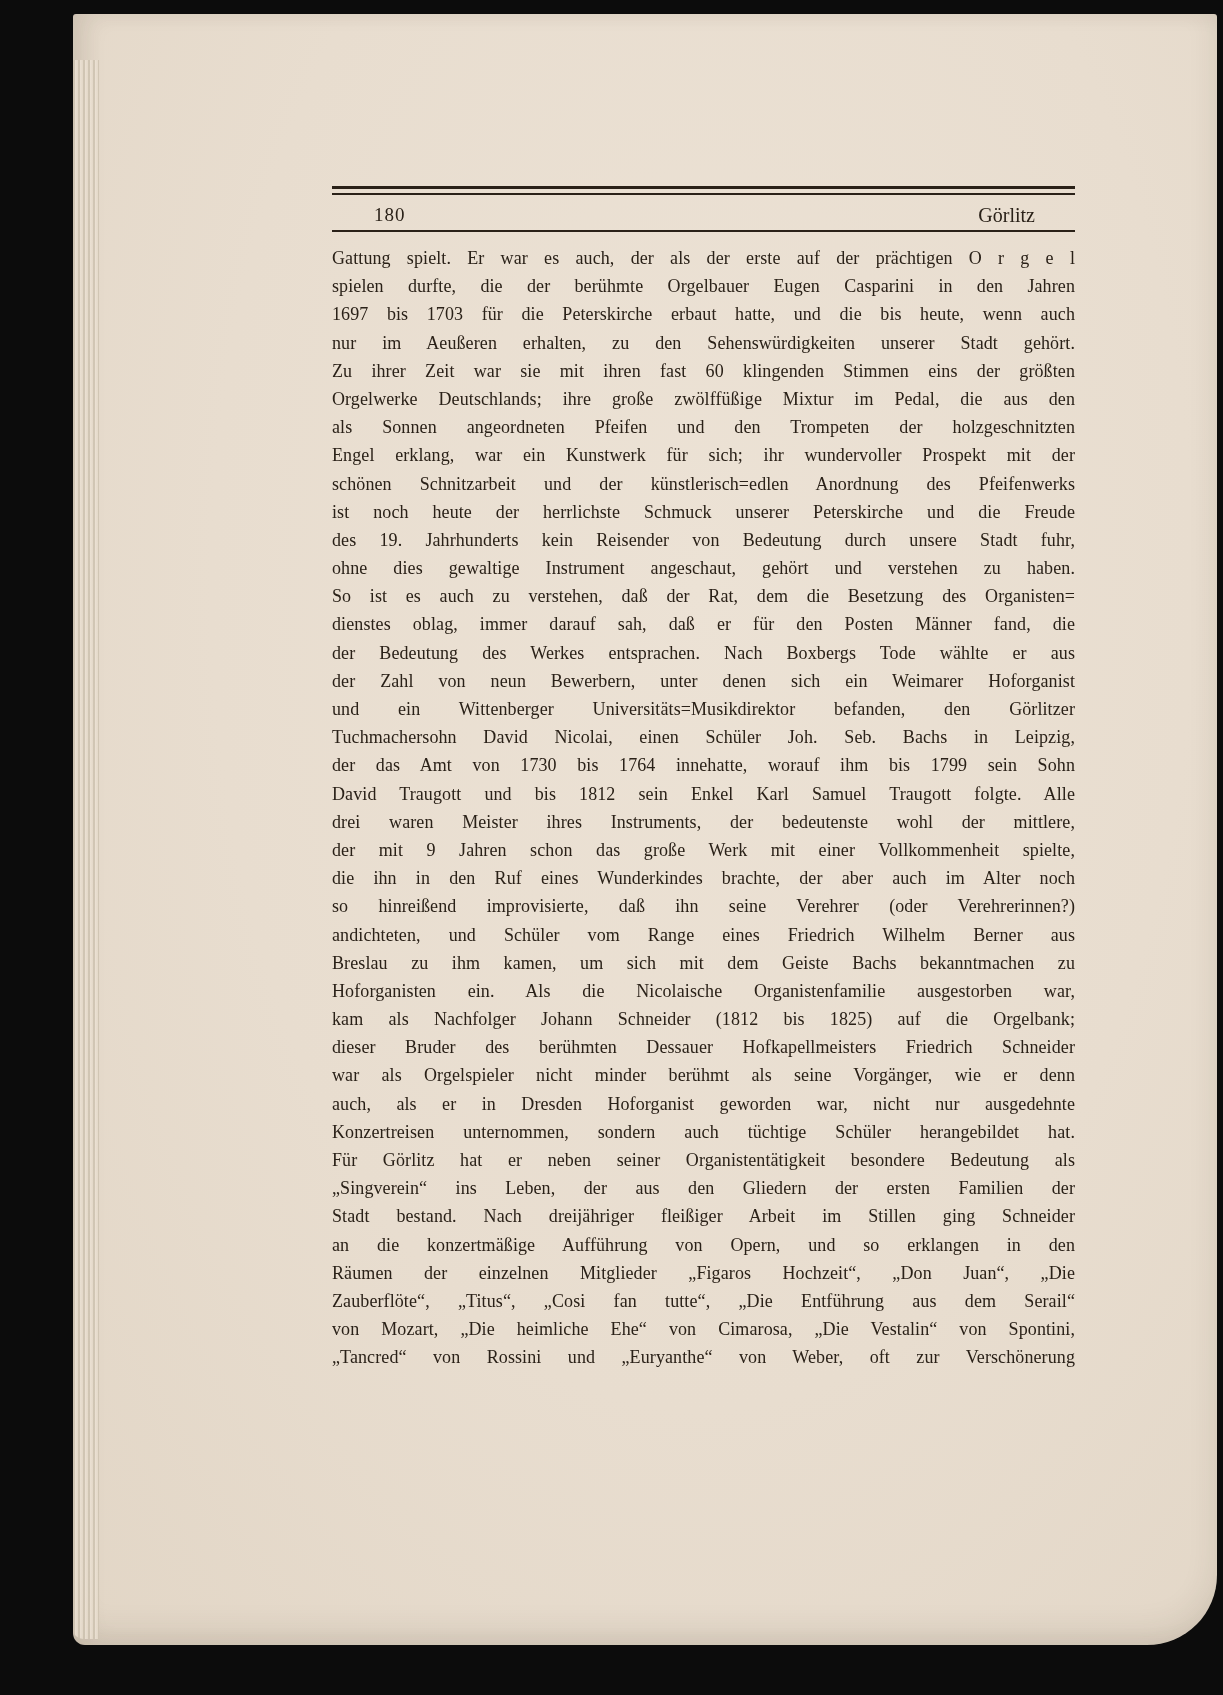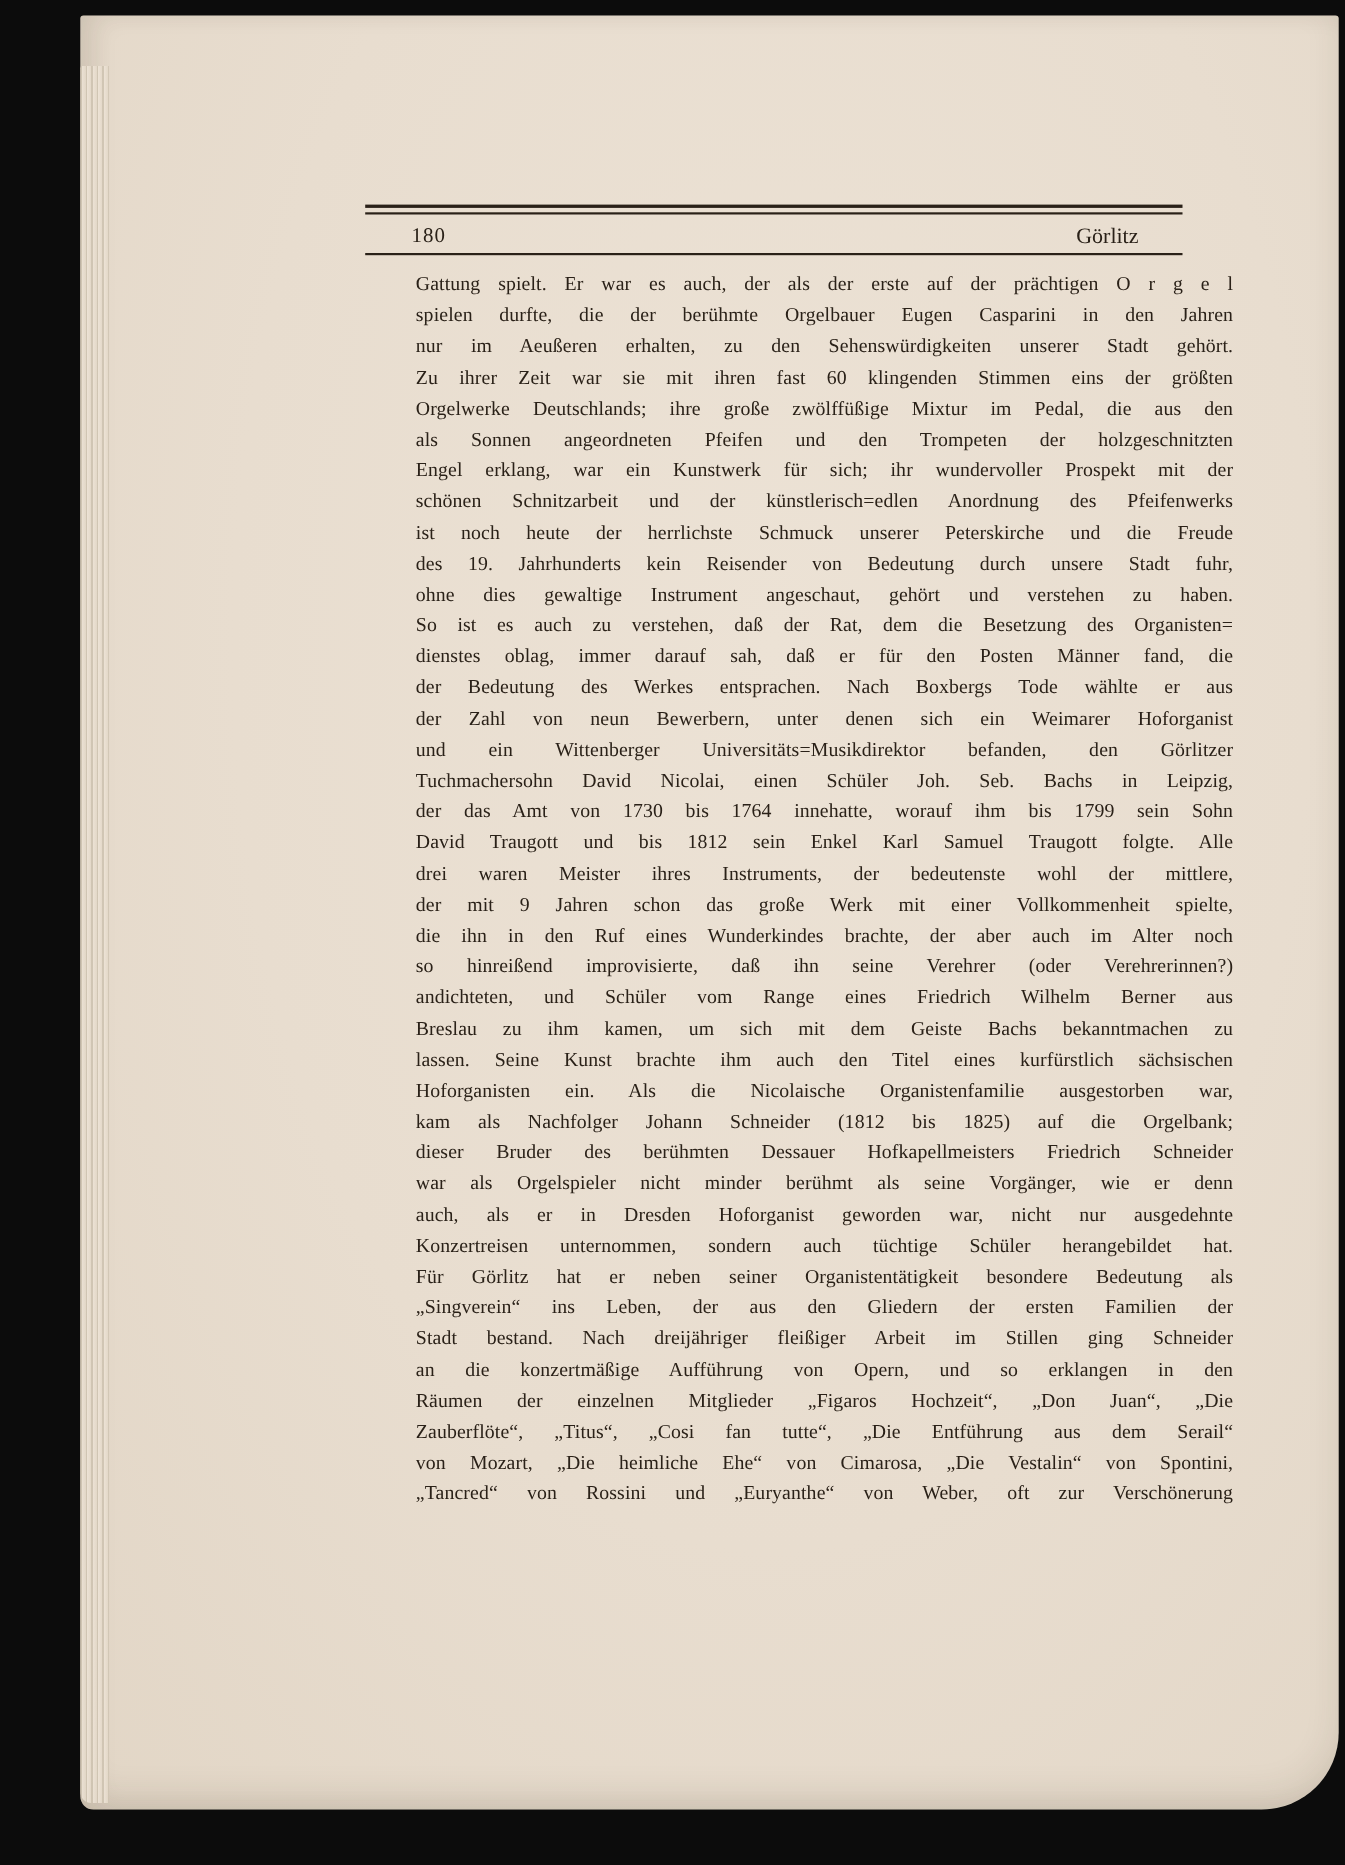--- a/index.html
+++ b/index.html
@@ -49,21 +49,21 @@
   .header-title{
     position:absolute;left:0;right:40px;top:0;
     text-align:right;
     font-size:20px;
   }
   .rule-single{
     position:absolute;left:0;top:216px;width:743px;height:2px;
     background:#2a2118;
   }
   .text-block{
-    position:absolute;left:0;top:230px;width:743px;margin-left:46px;
+    position:absolute;left:0;top:230px;width:743px;
   }
   .tline{
     font-size:18px;
     line-height:28.2px;
     height:28.2px;
     white-space:nowrap;
     text-align:justify;
     text-align-last:justify;
     white-space:normal;
     overflow:hidden;
@@ -78,20 +78,21 @@
   <div class="content">
     <div class="rule-double"></div>
     <div class="header-row">
       <span class="page-number">180</span>
       <span class="header-title">Görlitz</span>
     </div>
     <div class="rule-single"></div>
     <div class="text-block">
         <div class="tline">Gattung spielt.  Er war es auch, der als der erste auf der prächtigen O r g e l</div>
         <div class="tline">spielen durfte, die der berühmte Orgelbauer Eugen Casparini in den Jahren</div>
+        <div class="tline">1697 bis 1703 für die Peterskirche erbaut hatte, und die bis heute, wenn auch</div>
         <div class="tline">nur im Aeußeren erhalten, zu den Sehenswürdigkeiten unserer Stadt gehört.</div>
         <div class="tline">Zu ihrer Zeit war sie mit ihren fast 60 klingenden Stimmen eins der größten</div>
         <div class="tline">Orgelwerke Deutschlands; ihre große zwölffüßige Mixtur im Pedal, die aus den</div>
         <div class="tline">als Sonnen angeordneten Pfeifen und den Trompeten der holzgeschnitzten</div>
         <div class="tline">Engel erklang, war ein Kunstwerk für sich; ihr wundervoller Prospekt mit der</div>
         <div class="tline">schönen Schnitzarbeit und der künstlerisch=edlen Anordnung des Pfeifenwerks</div>
         <div class="tline">ist noch heute der herrlichste Schmuck unserer Peterskirche und die Freude</div>
         <div class="tline">des 19. Jahrhunderts kein Reisender von Bedeutung durch unsere Stadt fuhr,</div>
         <div class="tline">ohne dies gewaltige Instrument angeschaut, gehört und verstehen zu haben.</div>
         <div class="tline">So ist es auch zu verstehen, daß der Rat, dem die Besetzung des Organisten=</div>
@@ -101,21 +102,20 @@
         <div class="tline">und ein Wittenberger Universitäts=Musikdirektor befanden, den Görlitzer</div>
         <div class="tline">Tuchmachersohn David Nicolai, einen Schüler Joh. Seb. Bachs in Leipzig,</div>
         <div class="tline">der das Amt von 1730 bis 1764 innehatte, worauf ihm bis 1799 sein Sohn</div>
         <div class="tline">David Traugott und bis 1812 sein Enkel Karl Samuel Traugott folgte.  Alle</div>
         <div class="tline">drei waren Meister ihres Instruments, der bedeutenste wohl der mittlere,</div>
         <div class="tline">der mit 9 Jahren schon das große Werk mit einer Vollkommenheit spielte,</div>
         <div class="tline">die ihn in den Ruf eines Wunderkindes brachte, der aber auch im Alter noch</div>
         <div class="tline">so hinreißend improvisierte, daß ihn seine Verehrer (oder Verehrerinnen?)</div>
         <div class="tline">andichteten, und Schüler vom Range eines Friedrich Wilhelm Berner aus</div>
         <div class="tline">Breslau zu ihm kamen, um sich mit dem Geiste Bachs bekanntmachen zu</div>
-        <div class="tline">lassen.  Seine Kunst brachte ihm auch den Titel eines kurfürstlich sächsischen</div>
         <div class="tline">Hoforganisten ein.  Als die Nicolaische Organistenfamilie ausgestorben war,</div>
         <div class="tline">kam als Nachfolger Johann Schneider (1812 bis 1825) auf die Orgelbank;</div>
         <div class="tline">dieser Bruder des berühmten Dessauer Hofkapellmeisters Friedrich Schneider</div>
         <div class="tline">war als Orgelspieler nicht minder berühmt als seine Vorgänger, wie er denn</div>
         <div class="tline">auch, als er in Dresden Hoforganist geworden war, nicht nur ausgedehnte</div>
         <div class="tline">Konzertreisen unternommen, sondern auch tüchtige Schüler herangebildet hat.</div>
         <div class="tline">Für Görlitz hat er neben seiner Organistentätigkeit besondere Bedeutung als</div>
         <div class="tline">„Singverein“ ins Leben, der aus den Gliedern der ersten Familien der</div>
         <div class="tline">Stadt bestand.  Nach dreijähriger fleißiger Arbeit im Stillen ging Schneider</div>
         <div class="tline">an die konzertmäßige Aufführung von Opern, und so erklangen in den</div>

